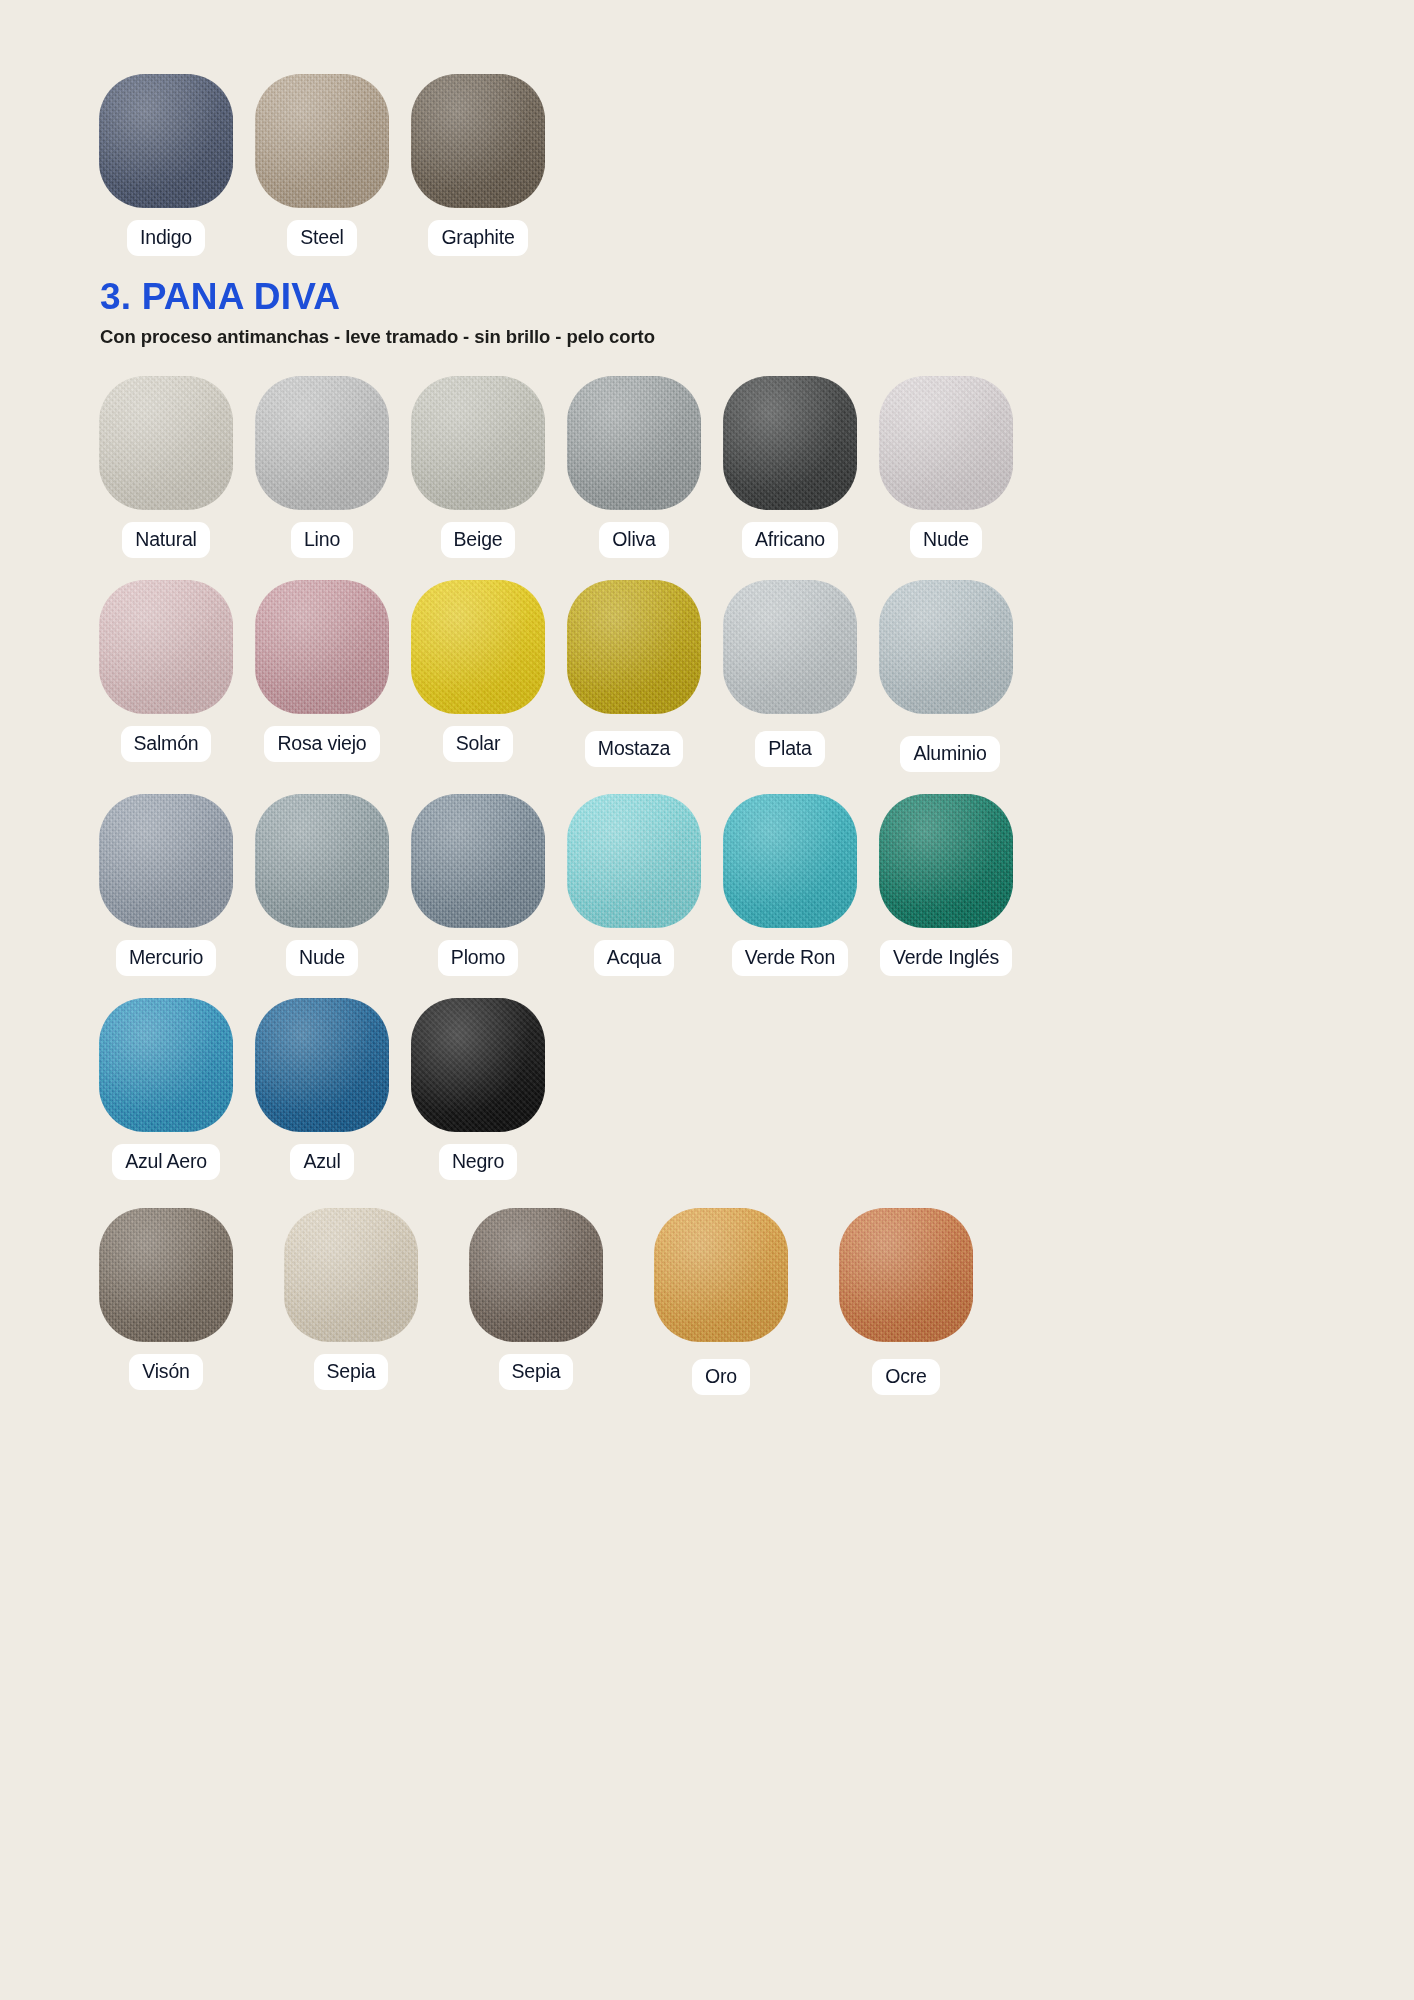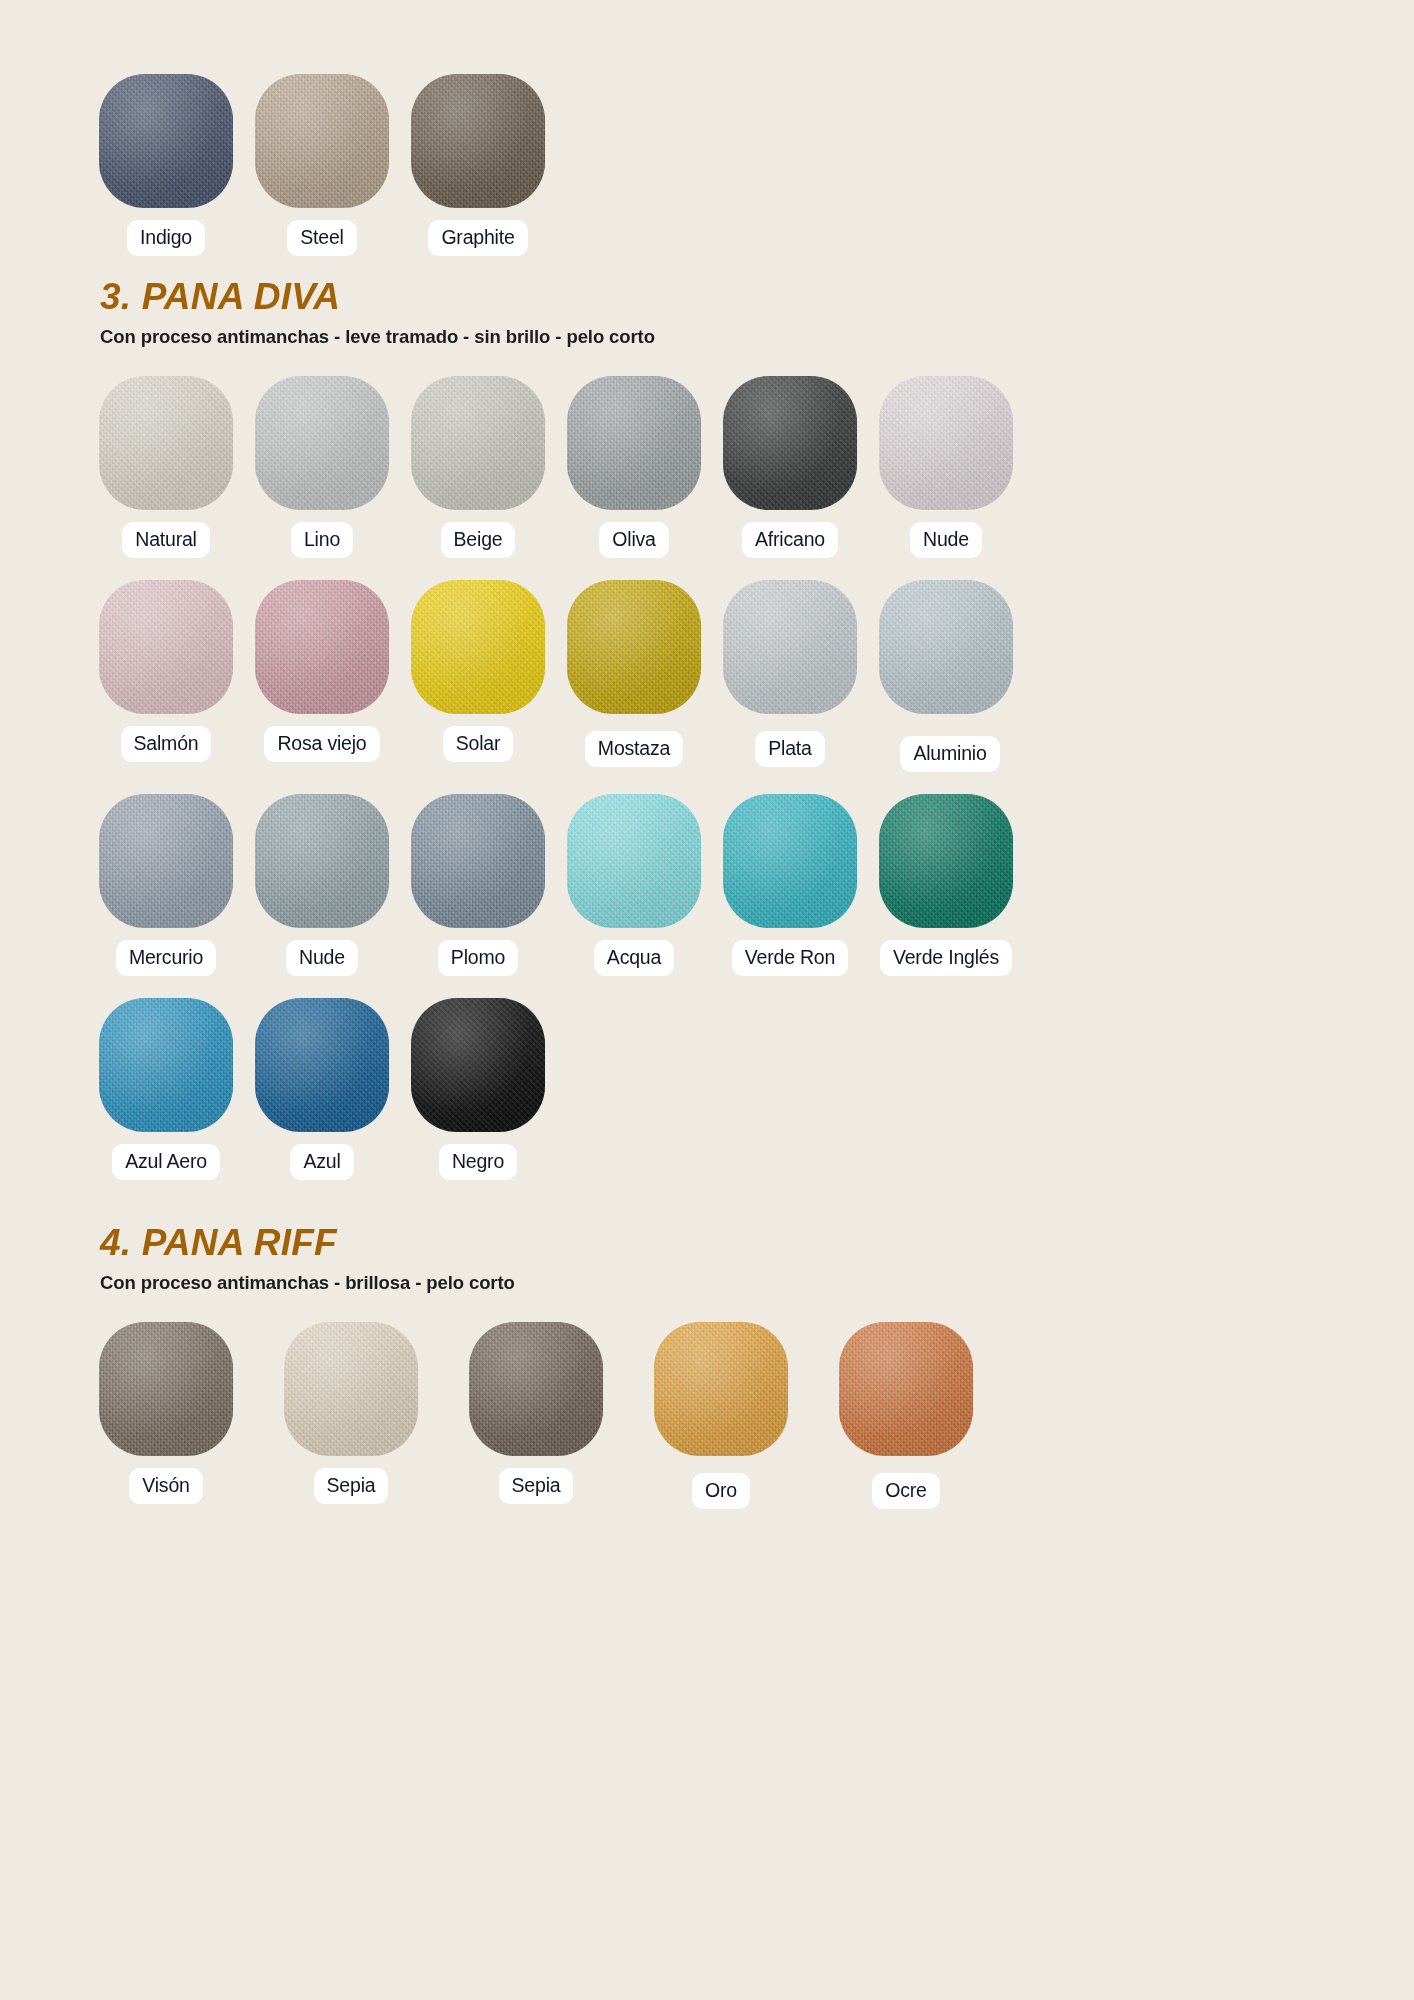--- a/index.html
+++ b/index.html
@@ -26,23 +26,22 @@
   .section-header {
     padding-left: 100px;
     margin-top: 22px;
   }
 
   .section-title {
     font-family: "Liberation Sans", sans-serif;
     font-size: 37px;
     font-weight: 700;
     letter-spacing: 0.2px;
-    color: #a16207;
+    color: #1d4ed8;
     line-height: 1.05;
-    font-style: italic;
   }
 
   .section-subtitle {
     font-family: "Liberation Sans", sans-serif;
     font-size: 18.5px;
     font-weight: 600;
     color: #1d1d1b;
     margin-top: 9px;
     letter-spacing: -0.1px;
   }
@@ -325,24 +324,20 @@
             <div class="swatch" style="background: rgb(17, 17, 17);">
               <div class="tex"></div>
               <div class="tex2"></div>
               <div class="shade"></div>
             </div>
             <div class="chip">Negro</div>
           </div>
         </div>
       </div>
       <div class="section">
-        <div class="section-header" style="margin-top: 44px;">
-          <div class="section-title">4. PANA RIFF</div>
-          <div class="section-subtitle">Con proceso antimanchas  - brillosa - pelo corto</div>
-        </div>
         <div class="swatch-row" style="margin-top: 28px; gap: 29px;">
           <div class="swatch-cell">
             <div class="swatch" style="background: rgb(120, 109, 97);">
               <div class="tex"></div>
               <div class="tex2"></div>
               <div class="shade"></div>
             </div>
             <div class="chip">Visón</div>
           </div>
           <div class="swatch-cell">

